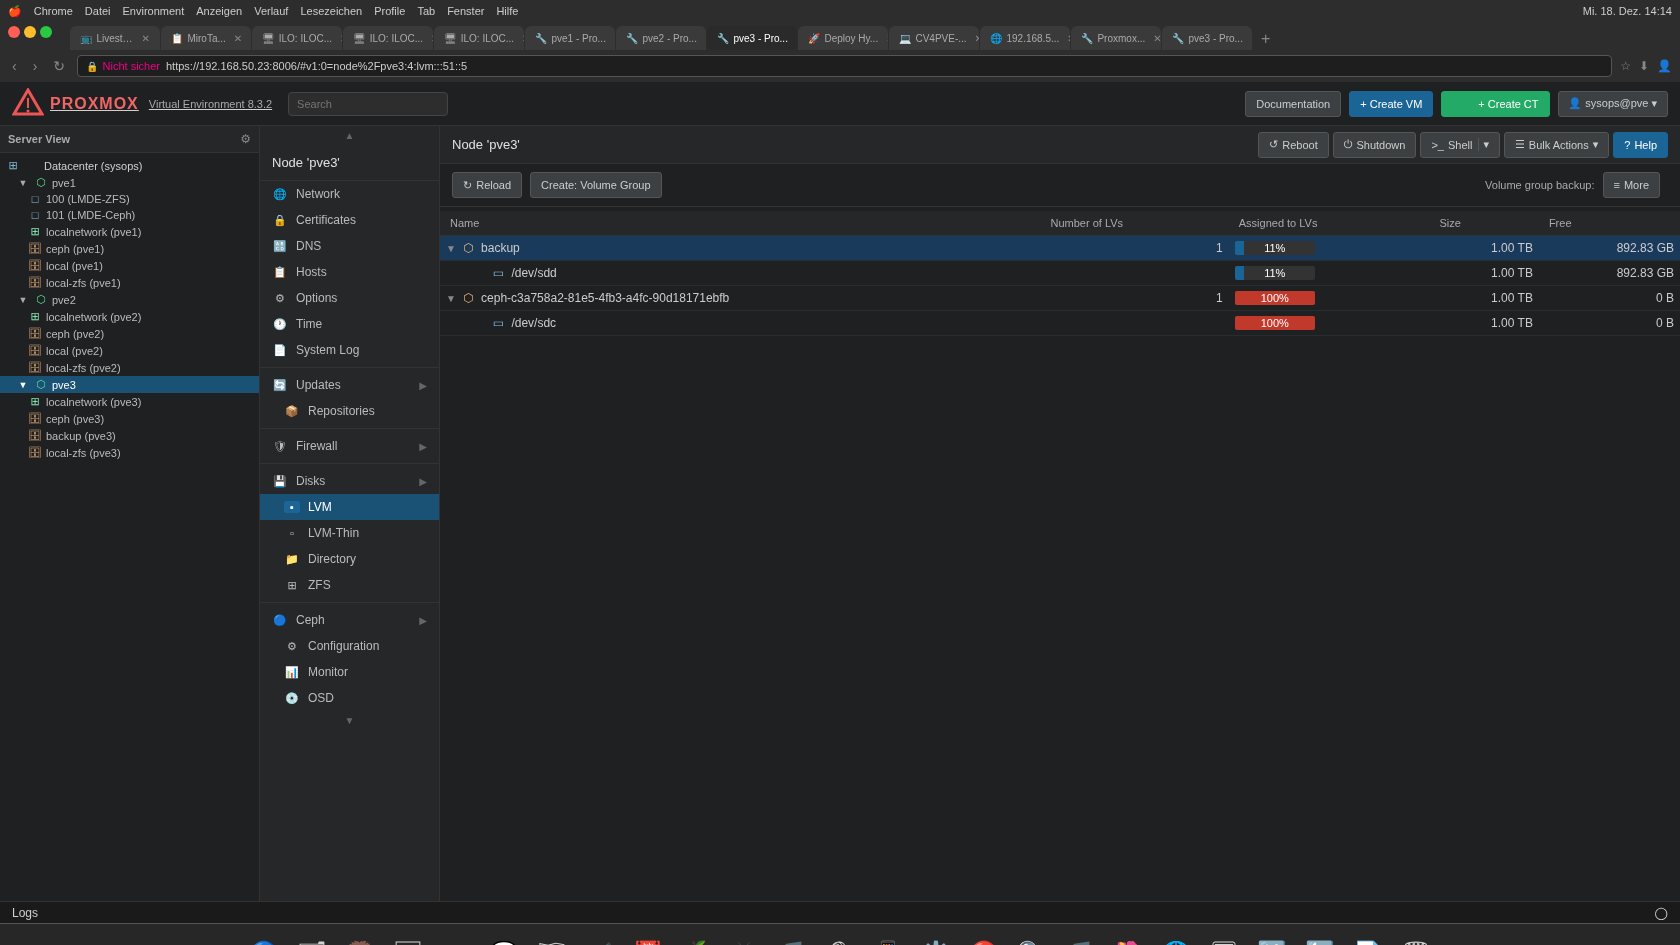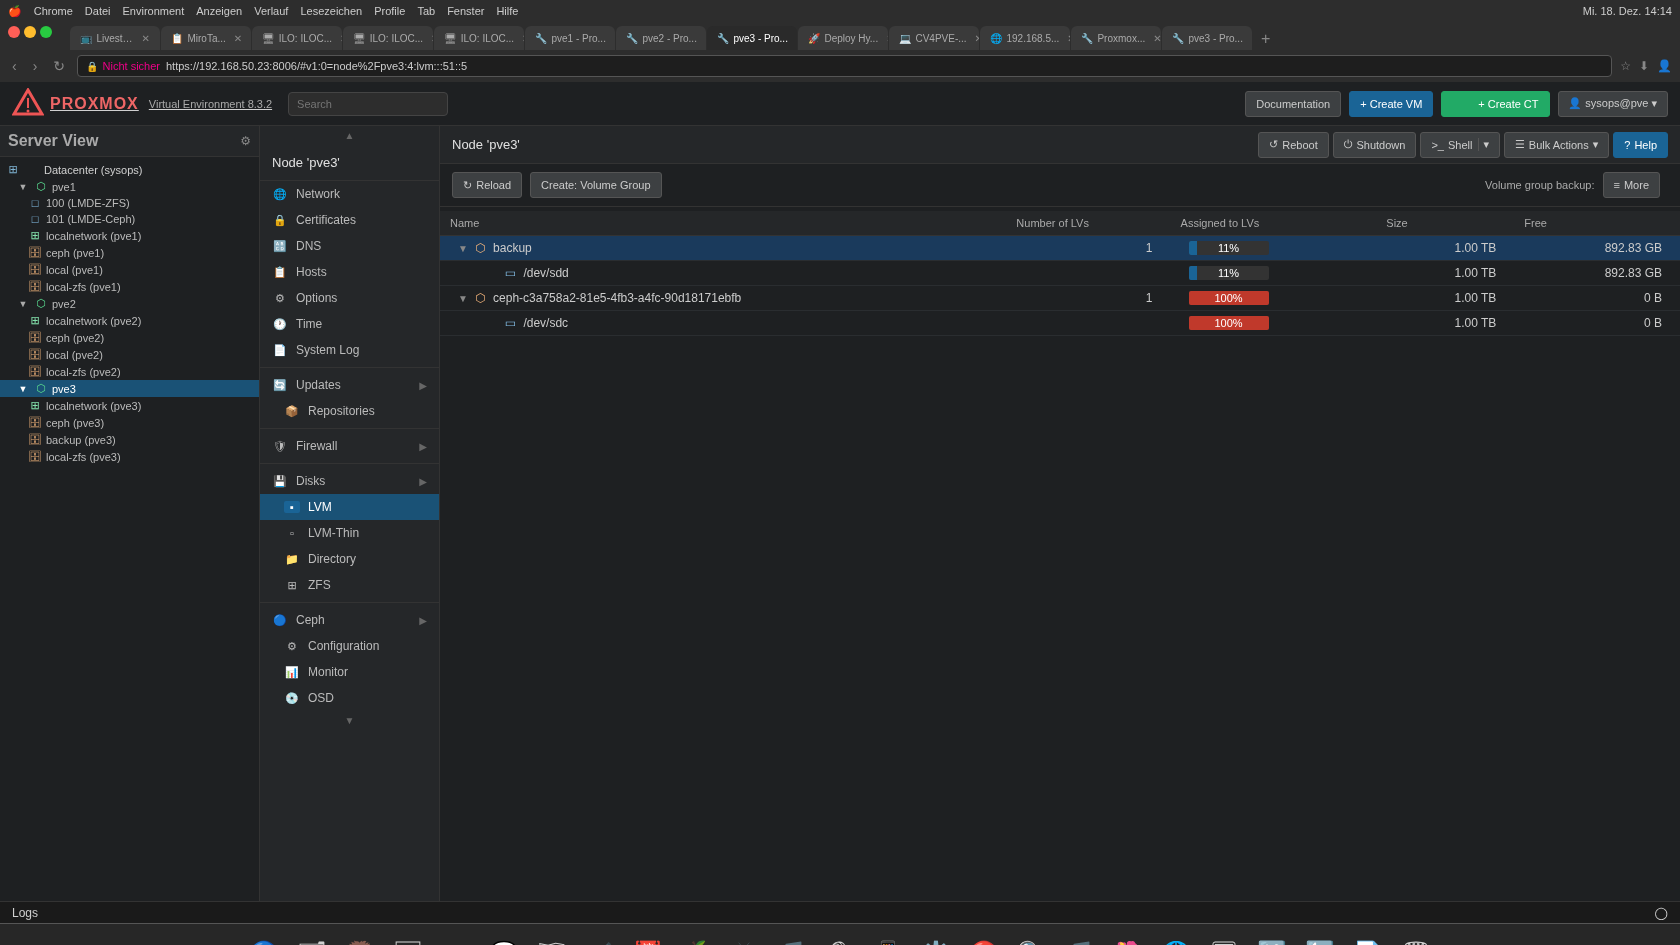--- a/index.html
+++ b/index.html
@@ -35,21 +35,21 @@
     .pve-logo-sub { color: #aaa; font-size: 11px; margin-left: 4px; }
     .pve-search { background: #2d2d2d; border: 1px solid #444; border-radius: 4px; height: 24px; width: 160px; padding: 0 8px; color: #ccc; font-size: 11px; }
     .pve-header-right { margin-left: auto; display: flex; align-items: center; gap: 8px; }
     .pve-btn { background: #3d4042; border: 1px solid #555; border-radius: 3px; color: #ccc; padding: 3px 10px; font-size: 11px; cursor: pointer; display: flex; align-items: center; gap: 4px; height: 26px; }
     .pve-btn.blue { background: #1a6496; border-color: #1a6496; color: white; }
     .pve-btn.green { background: #2a6; border-color: #2a6; color: white; padding-left: 36px; }
 
     
     .server-tree { width: 260px; background: #1e2022; border-right: 1px solid #333; display: flex; flex-direction: column; overflow: hidden; }
     .server-tree-header { padding: 6px 8px; display: flex; align-items: center; justify-content: space-between; border-bottom: 1px solid #333; background: #252729; }
-    .server-tree-title { font-size: 16px; color: #aaa; font-weight: 600; }
+    .server-tree-title { font-size: 11px; color: #aaa; font-weight: 600; }
     .tree-content { flex: 1; overflow-y: auto; padding: 4px 0; }
     .tree-item { display: flex; align-items: center; padding: 2px 6px; cursor: pointer; font-size: 11px; color: #bbb; white-space: nowrap; }
     .tree-item.selected { background: #1a5276; color: white; }
     .tree-indent1 { padding-left: 16px; }
     .tree-indent2 { padding-left: 28px; }
     .tree-icon { margin-right: 4px; font-size: 11px; width: 14px; text-align: center; }
 
     
     .node-nav { width: 180px; background: #252729; border-right: 1px solid #333; overflow-y: auto; }
     .node-header { padding: 10px 12px; font-size: 13px; color: #e0e0e0; border-bottom: 1px solid #333; }
@@ -62,21 +62,21 @@
     .nav-scroll-btn { text-align: center; padding: 4px; color: #666; cursor: pointer; font-size: 10px; }
 
     
     .main-content { flex: 1; background: #1e2022; display: flex; flex-direction: column; overflow: hidden; }
     .main-toolbar { padding: 8px 12px; display: flex; align-items: center; gap: 8px; border-bottom: 1px solid #333; }
     .toolbar-btn { background: #3d4042; border: 1px solid #555; border-radius: 3px; color: #ccc; padding: 3px 10px; font-size: 11px; cursor: pointer; display: flex; align-items: center; gap: 4px; height: 26px; }
 
     
     .data-table { width: 100%; border-collapse: collapse; font-size: 12px; }
     .data-table th { background: #252729; color: #aaa; padding: 6px 10px; text-align: left; border-bottom: 1px solid #333; font-weight: normal; font-size: 11px; }
-    .data-table td { padding: 5px 18px; border-bottom: 1px solid #2a2d30; color: #ccc; margin-left: 40px; }
+    .data-table td { padding: 5px 6px; border-bottom: 1px solid #2a2d30; color: #ccc; margin-left: 40px; }
     .data-table tr.selected td { background: #1a3a5c; }
     .table-container { flex: 1; overflow-y: auto; padding: 4px 0; }
     .expand-btn { cursor: pointer; color: #888; margin-right: 4px; font-size: 10px; }
     .indent { display: inline-block; width: 20px; }
 
     
     .progress-bar-cell { display: flex; align-items: center; gap: 6px; }
     .progress-bar { height: 14px; width: 80px; background: #333; border-radius: 2px; overflow: hidden; position: relative; display: flex; align-items: center; }
     .progress-fill { height: 100%; position: absolute; left: 0; top: 0; }
     .progress-fill.blue { background: #1a6496; }

